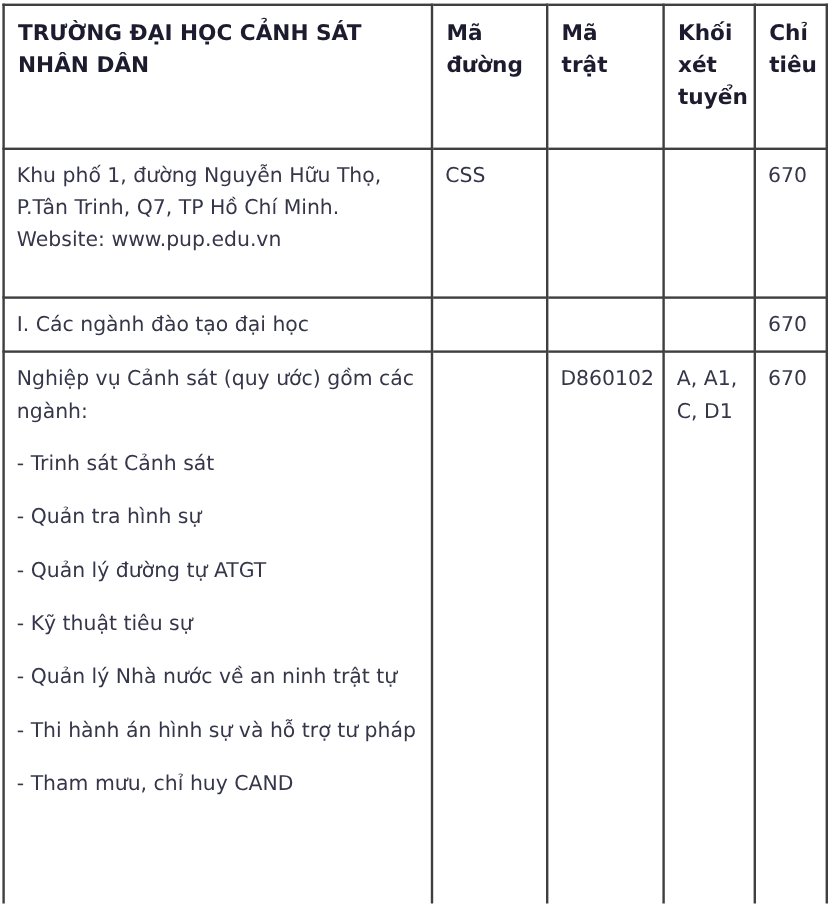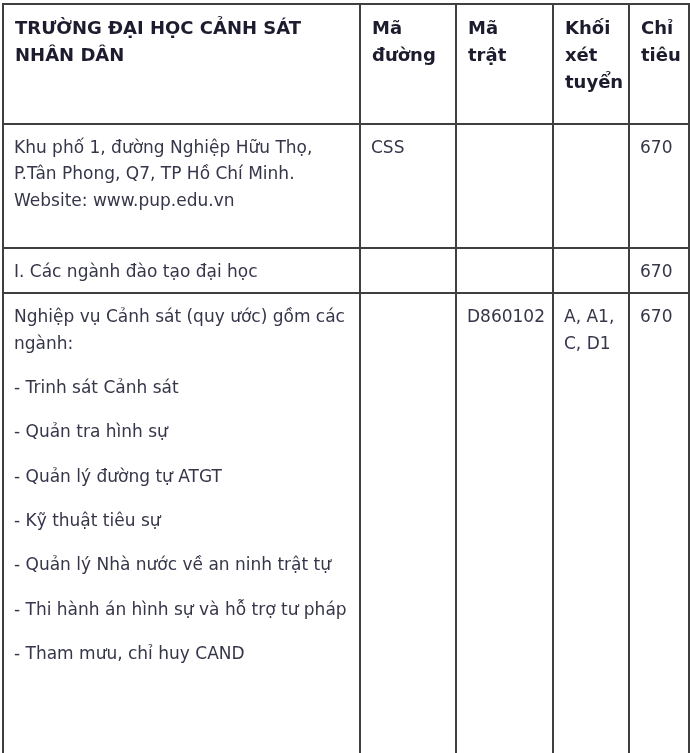--- a/index.html
+++ b/index.html
@@ -69,21 +69,21 @@
       <tr class="header-row">
         <th>TRƯỜNG ĐẠI HỌC CẢNH SÁT NHÂN DÂN</th>
         <th class="col-ma-truong">Mã đường</th>
         <th>Mã trật</th>
         <th>Khối xét tuyển</th>
         <th>Chỉ tiêu</th>
       </tr>
     </thead>
     <tbody>
       <tr class="address-row">
-        <td>Khu phố 1, đường Nghiệp Hữu Thọ, P.Tân Phong, Q7, TP Hồ Chí Minh. Website: www.pup.edu.vn</td>
+        <td>Khu phố 1, đường Nguyễn Hữu Thọ, P.Tân Trinh, Q7, TP Hồ Chí Minh. Website: www.pup.edu.vn</td>
         <td class="cell-ma-truong">CSS</td>
         <td></td>
         <td></td>
         <td>670</td>
       </tr>
       <tr class="section-row">
         <td>I. Các ngành đào tạo đại học</td>
         <td></td>
         <td></td>
         <td></td>

